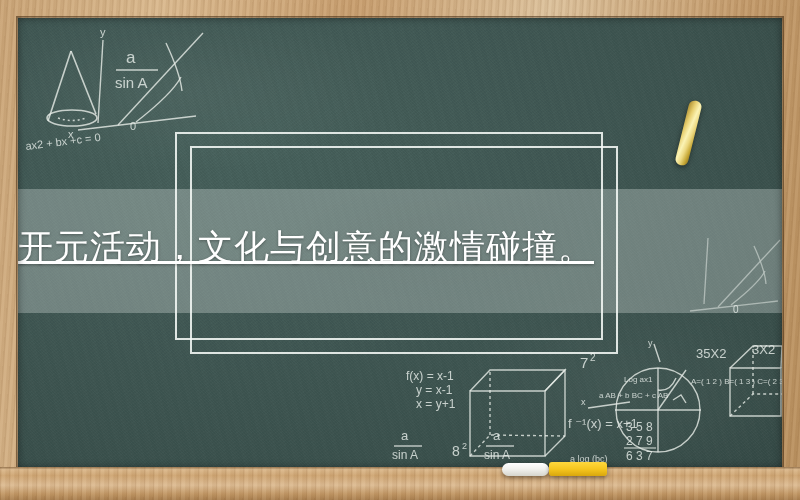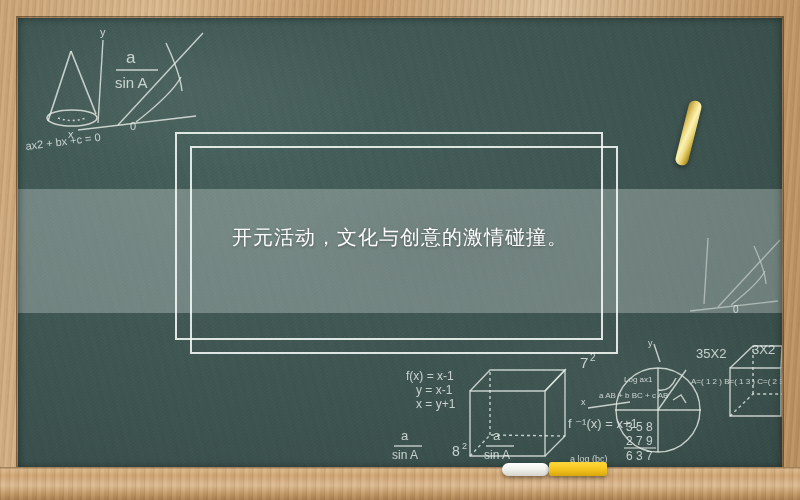--- a/index.html
+++ b/index.html
@@ -103,27 +103,28 @@
     border: 2px solid rgba(245,249,246,.88);
   }
   .rect-outer { left: 157px; top: 114px; width: 424px; height: 204px; }
   .rect-inner { left: 172px; top: 128px; width: 424px; height: 204px; }
 
   
   .headline {
     position: absolute;
     left: 0; right: 0;
     top: 206px;
-    text-align: center;
+    text-align: left;
     color: #ffffff;
-    font-size: 20px;
+    font-size: 35px;
     letter-spacing: 1px;
     font-family: "DejaVu Sans", "Liberation Sans", sans-serif;
     text-shadow: 0 1px 3px rgba(0,0,0,.35);
     white-space: nowrap;
+    text-decoration: underline;
   }
 
   
   .chalk-stick {
     position: absolute;
     border-radius: 6px;
   }
   .chalk-yellow-top {
     left: 664px; top: 82px;
     width: 13px; height: 66px;

